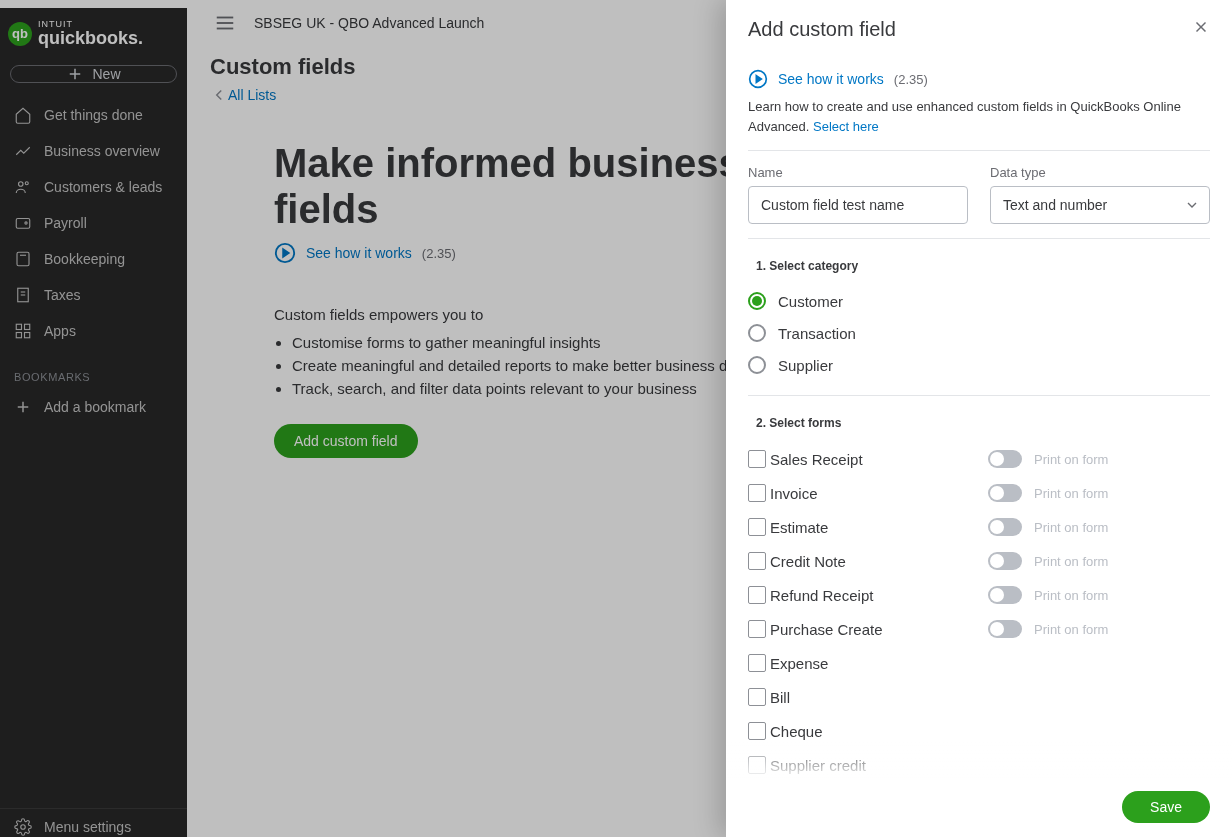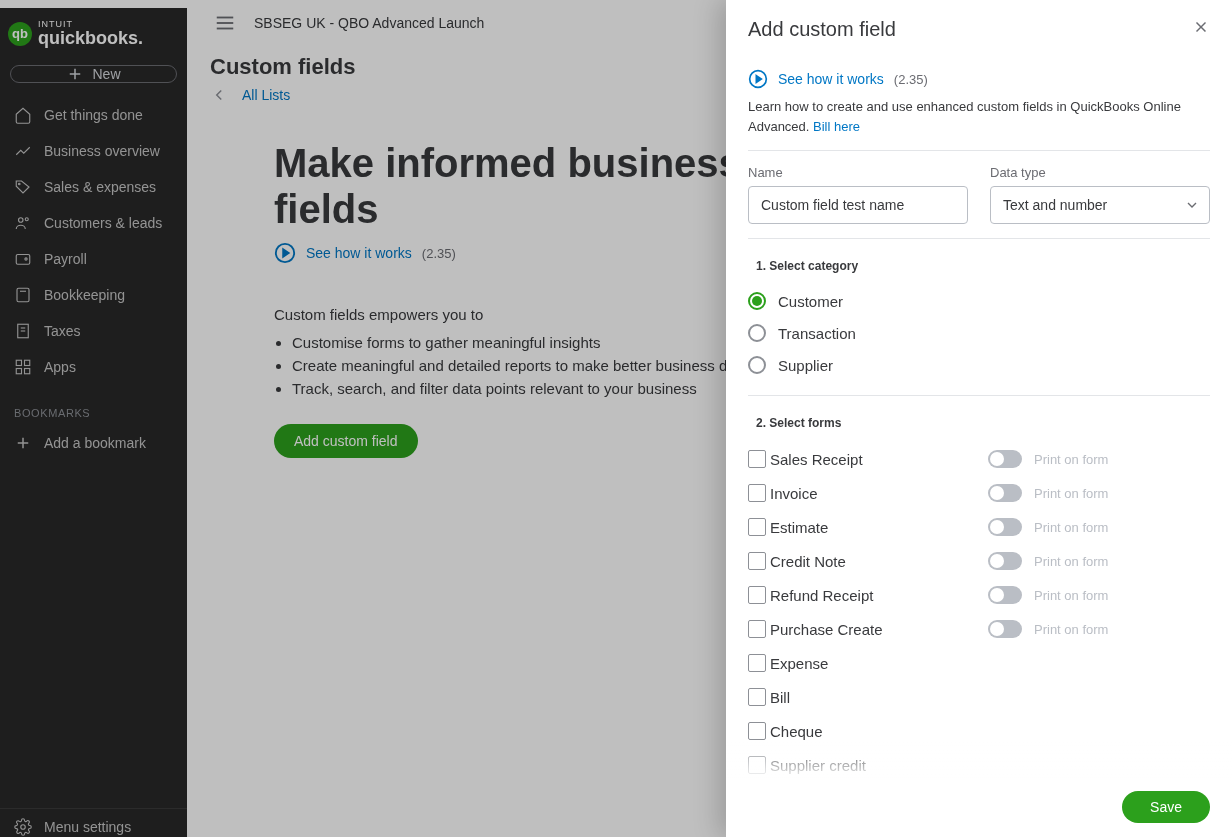--- a/index.html
+++ b/index.html
@@ -91,21 +91,21 @@
       align-items: center;
       padding: 0 18px;
       gap: 18px;
       color: #393A3D;
     }
     .hamburger { cursor: pointer; }
     .company-name { font-size: 14px; color: #393A3D; }
 
     .page-body { padding: 8px 14px 0 14px; }
     .page-title { font-size: 22px; font-weight: 600; margin-bottom: 6px; }
-    .breadcrumb { display: flex; align-items: center; gap: 14px; color: #0077C5; font-size: 14px; cursor: pointer; }
+    .breadcrumb { display: flex; align-items: center; gap: 0; color: #0077C5; font-size: 14px; cursor: pointer; }
     .breadcrumb svg { color: #8D9096; }
 
     .hero { padding: 36px 0 0 64px; }
     .hero h2 {
       font-size: 40px;
       font-weight: 800;
       line-height: 1.15;
       margin-bottom: 10px;
     }
     .link-row { display: flex; align-items: center; gap: 10px; margin-top: 8px; }
@@ -294,27 +294,20 @@
       <span>Get things done</span>
     </li>
     <li class="nav-item">
       <svg class="nav-icon" viewBox="0 0 24 24" fill="none" stroke="currentColor" stroke-width="1.5">
           <polyline points="3 17 9 11 13 15 21 7"></polyline>
         </svg>
       <span>Business overview</span>
     </li>
     <li class="nav-item">
       <svg class="nav-icon" viewBox="0 0 24 24" fill="none" stroke="currentColor" stroke-width="1.5">
-          <path d="M20 12l-8 8-9-9V4h7z"></path>
-          <circle cx="7" cy="8" r="1"></circle>
-        </svg>
-      <span>Sales &amp; expenses</span>
-    </li>
-    <li class="nav-item">
-      <svg class="nav-icon" viewBox="0 0 24 24" fill="none" stroke="currentColor" stroke-width="1.5">
           <circle cx="9" cy="8" r="3"></circle>
           <path d="M3 20c0-3 3-5 6-5s6 2 6 5"></path>
           <circle cx="17" cy="7" r="2"></circle>
         </svg>
       <span>Customers &amp; leads</span>
     </li>
     <li class="nav-item">
       <svg class="nav-icon" viewBox="0 0 24 24" fill="none" stroke="currentColor" stroke-width="1.5">
           <rect x="3" y="6" width="18" height="13" rx="2"></rect>
           <circle cx="16" cy="12" r="1.5"></circle>
@@ -458,21 +451,21 @@
   <div class="drawer-body">
     <div class="link-row">
       <svg class="play-icon" width="20" height="20" viewBox="0 0 24 24" fill="none" stroke="currentColor" stroke-width="2">
           <circle cx="12" cy="12" r="10"></circle>
           <polygon points="10 8 16 12 10 16 10 8" fill="currentColor"></polygon>
         </svg>
       <span class="link-text">See how it works</span>
       <span class="duration">(2.35)</span>
     </div>
     <p class="help-text">
-      <span>Learn how to create and use enhanced custom fields in QuickBooks Online Advanced. </span><span class="click-link">Bill here</span>
+      <span>Learn how to create and use enhanced custom fields in QuickBooks Online Advanced. </span><span class="click-link">Select here</span>
     </p>
     <hr class="hr">
 
     <div class="field-row">
       <div class="field-col">
         <label class="field-label">Name</label>
         <input class="text-input" type="text" value="Custom field test name" style="">
       </div>
       <div class="field-col">
         <label class="field-label">Data type</label>

